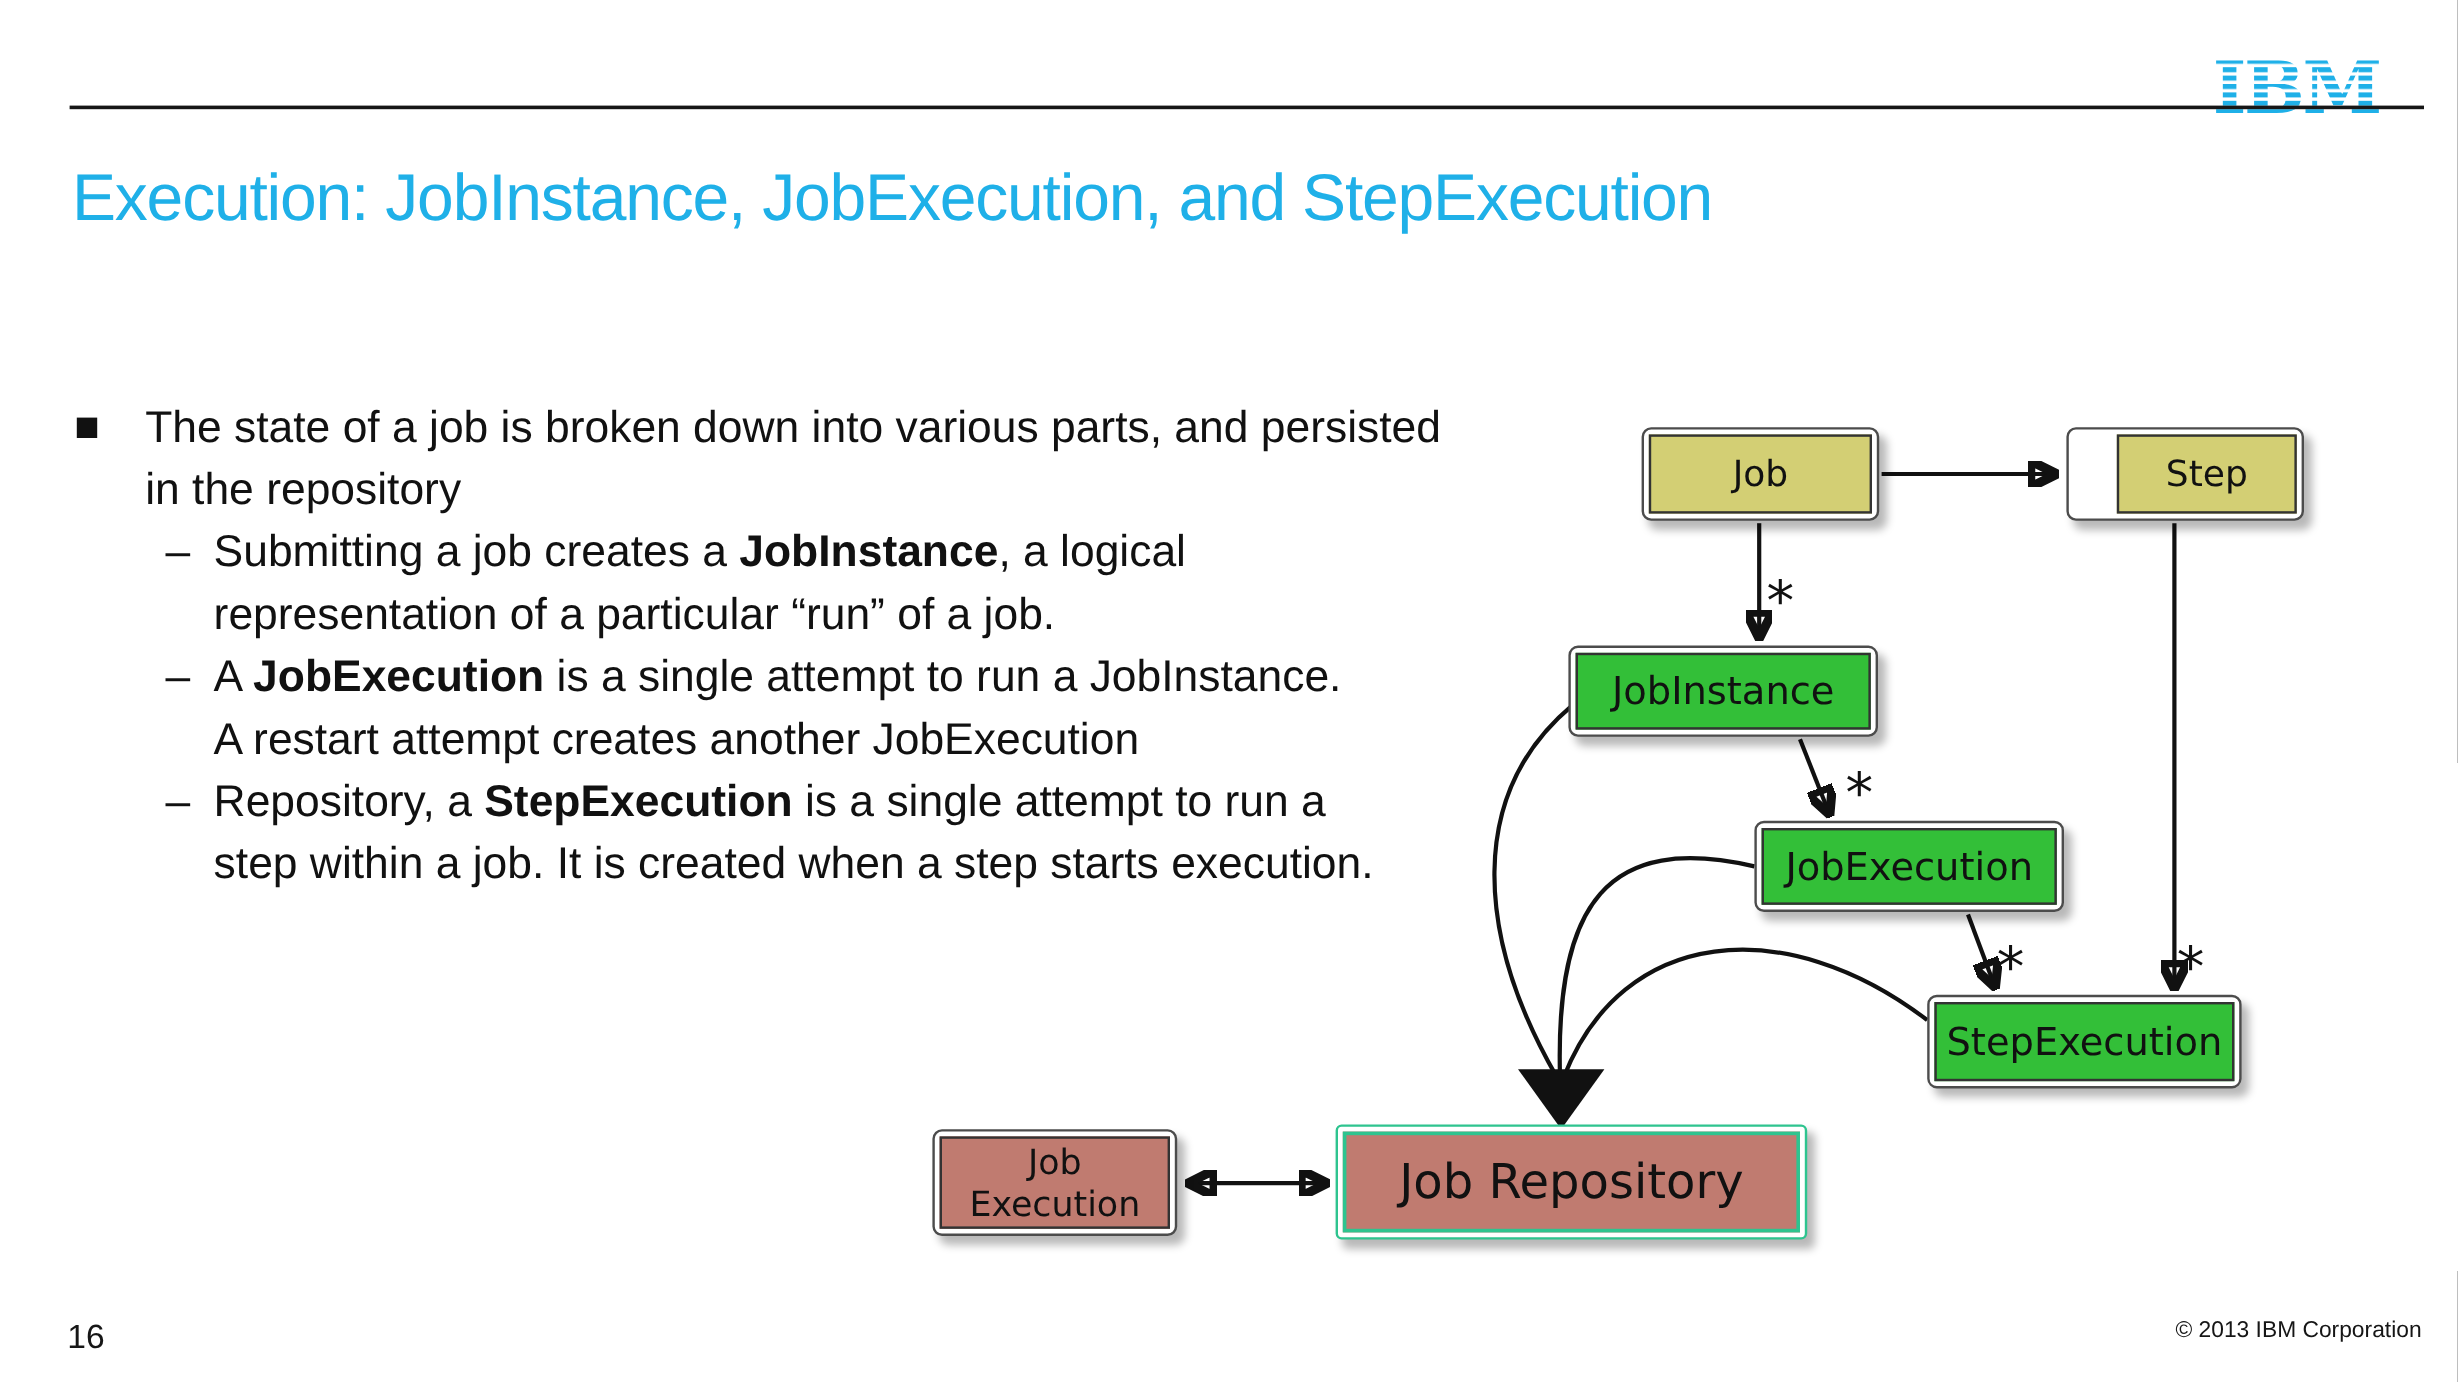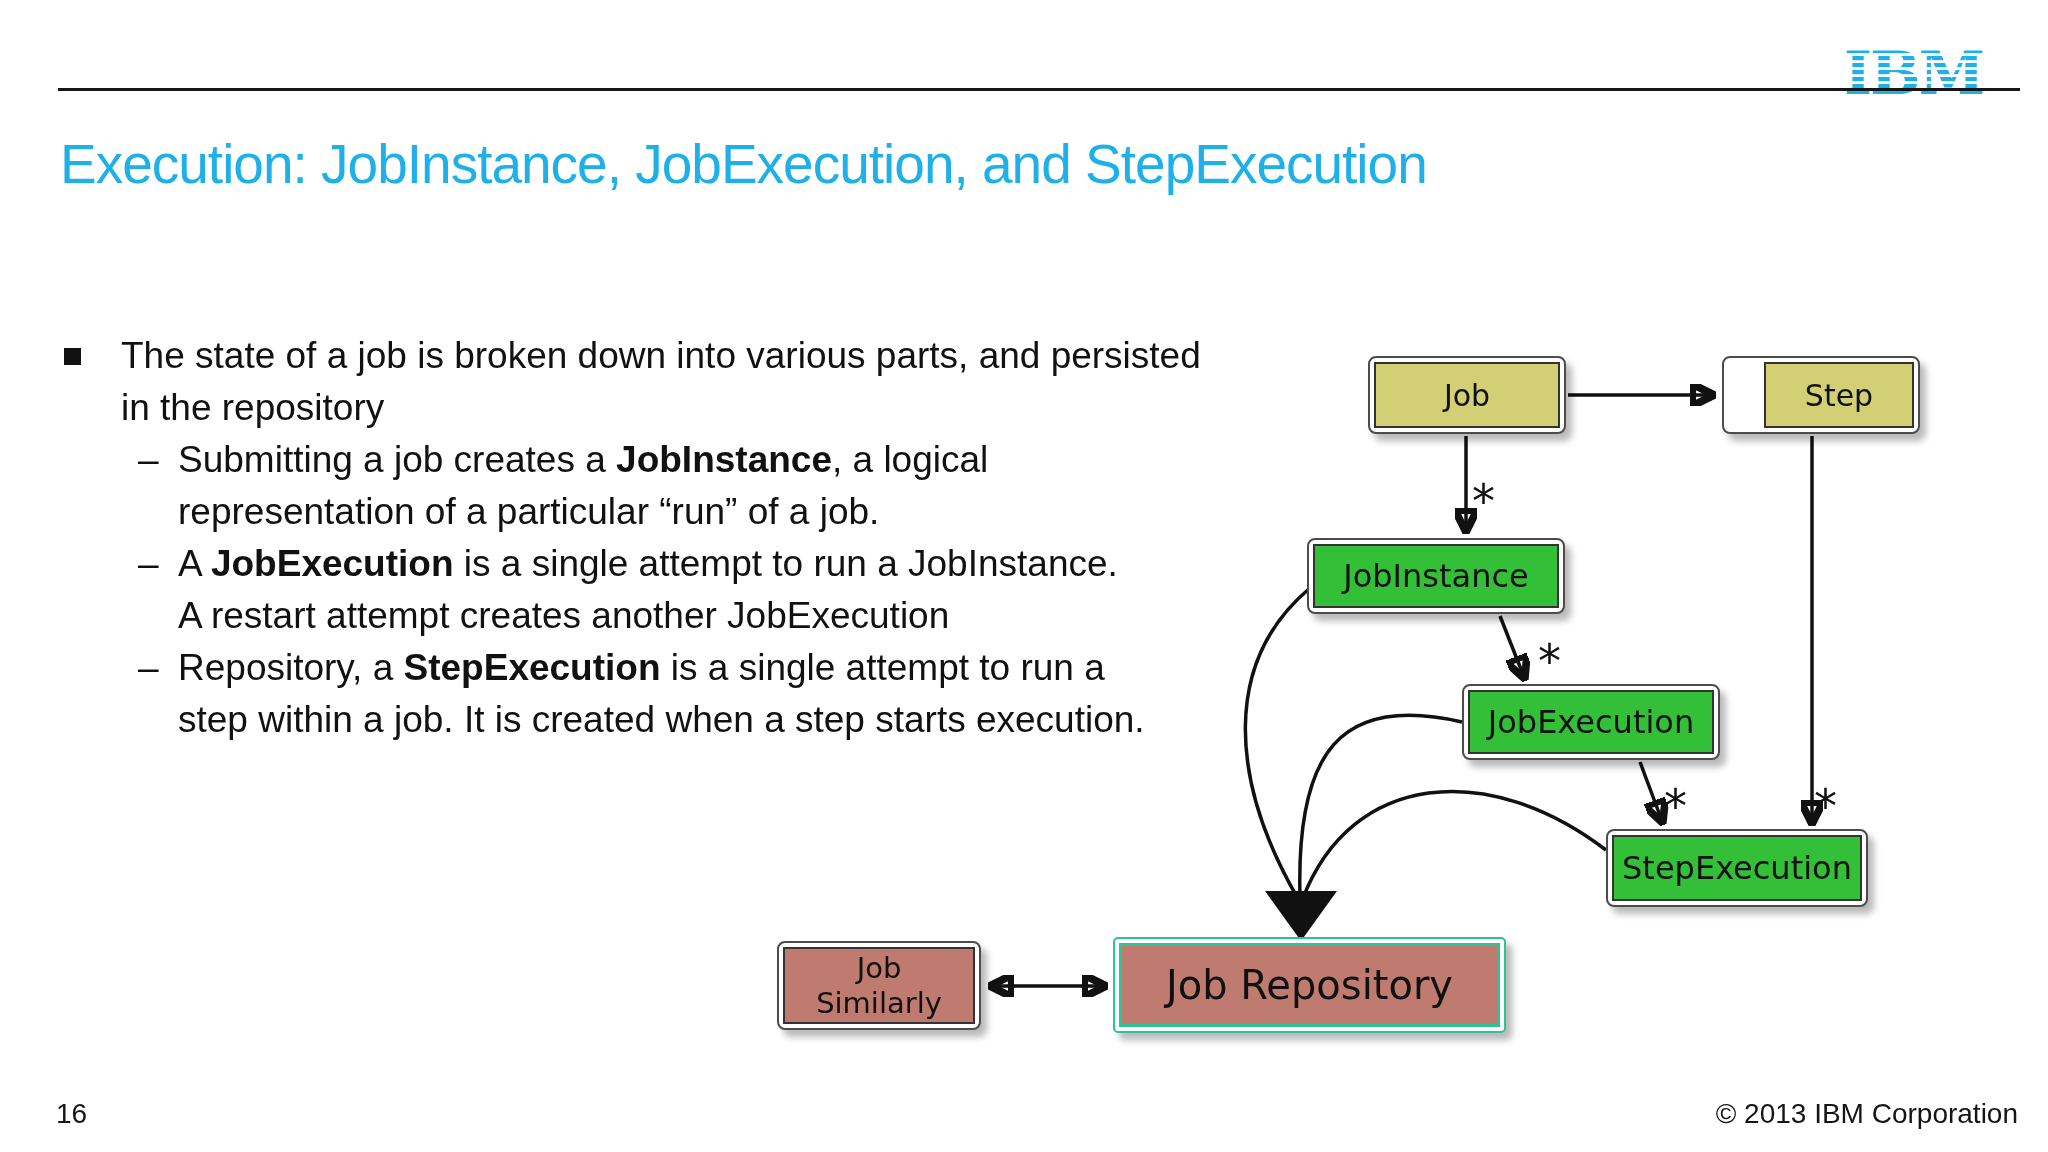--- a/index.html
+++ b/index.html
@@ -44,21 +44,21 @@
   .node-jobrepository .fill{border-color:#2EC48F; border-width:3px;}
   .node-joboperator  {left:777px;  top:941px;  width:204px; height:89px; font-size:29px;}
   .node-joboperator .fill{line-height:1.2;}
   .node-joboperator .fill span{width:150px;}
   
   .wires{position:absolute; left:0; top:0; pointer-events:none;}
   .wires path, .wires line{stroke:#111; stroke-width:3.5px; fill:none;}
   .wires .mult{font-family:"DejaVu Sans", sans-serif; font-size:46px; fill:#111; stroke:none;}
   
   .footer-page{position:absolute; left:56px; top:1098px; font-size:28px; color:#161616;}
-  .footer-copy{position:absolute; right:30px; top:1098px; font-size:28px; color:#161616;}
+  .footer-copy{position:absolute; right:30px; top:1098px; font-size:19px; color:#161616;}
 </style>
 </head>
 <body>
 
 <div class="slide">
 
   <div class="logo">
     <svg width="150" height="62" aria-hidden="true">
       <defs>
         <pattern id="ibmstripes" width="4" height="7" patternUnits="userSpaceOnUse">
@@ -129,20 +129,20 @@
     <div class="fill" style="background: rgb(51, 191, 56);">JobExecution</div>
   </div>
   <div class="node node-stepexecution">
     <div class="fill" style="background: rgb(51, 191, 56);">StepExecution</div>
   </div>
   <div class="node node-jobrepository">
     <div class="fill" style="background: rgb(192, 123, 112);">Job Repository</div>
   </div>
   <div class="node node-joboperator">
     <div class="fill" style="background: rgb(192, 123, 112);">
-        <span>Job Similarly</span>
+        <span>Job Execution</span>
       </div>
   </div>
 
   <div class="footer-page">16</div>
   <div class="footer-copy">© 2013 IBM Corporation</div>
 
 </div>
 
 </body></html>

